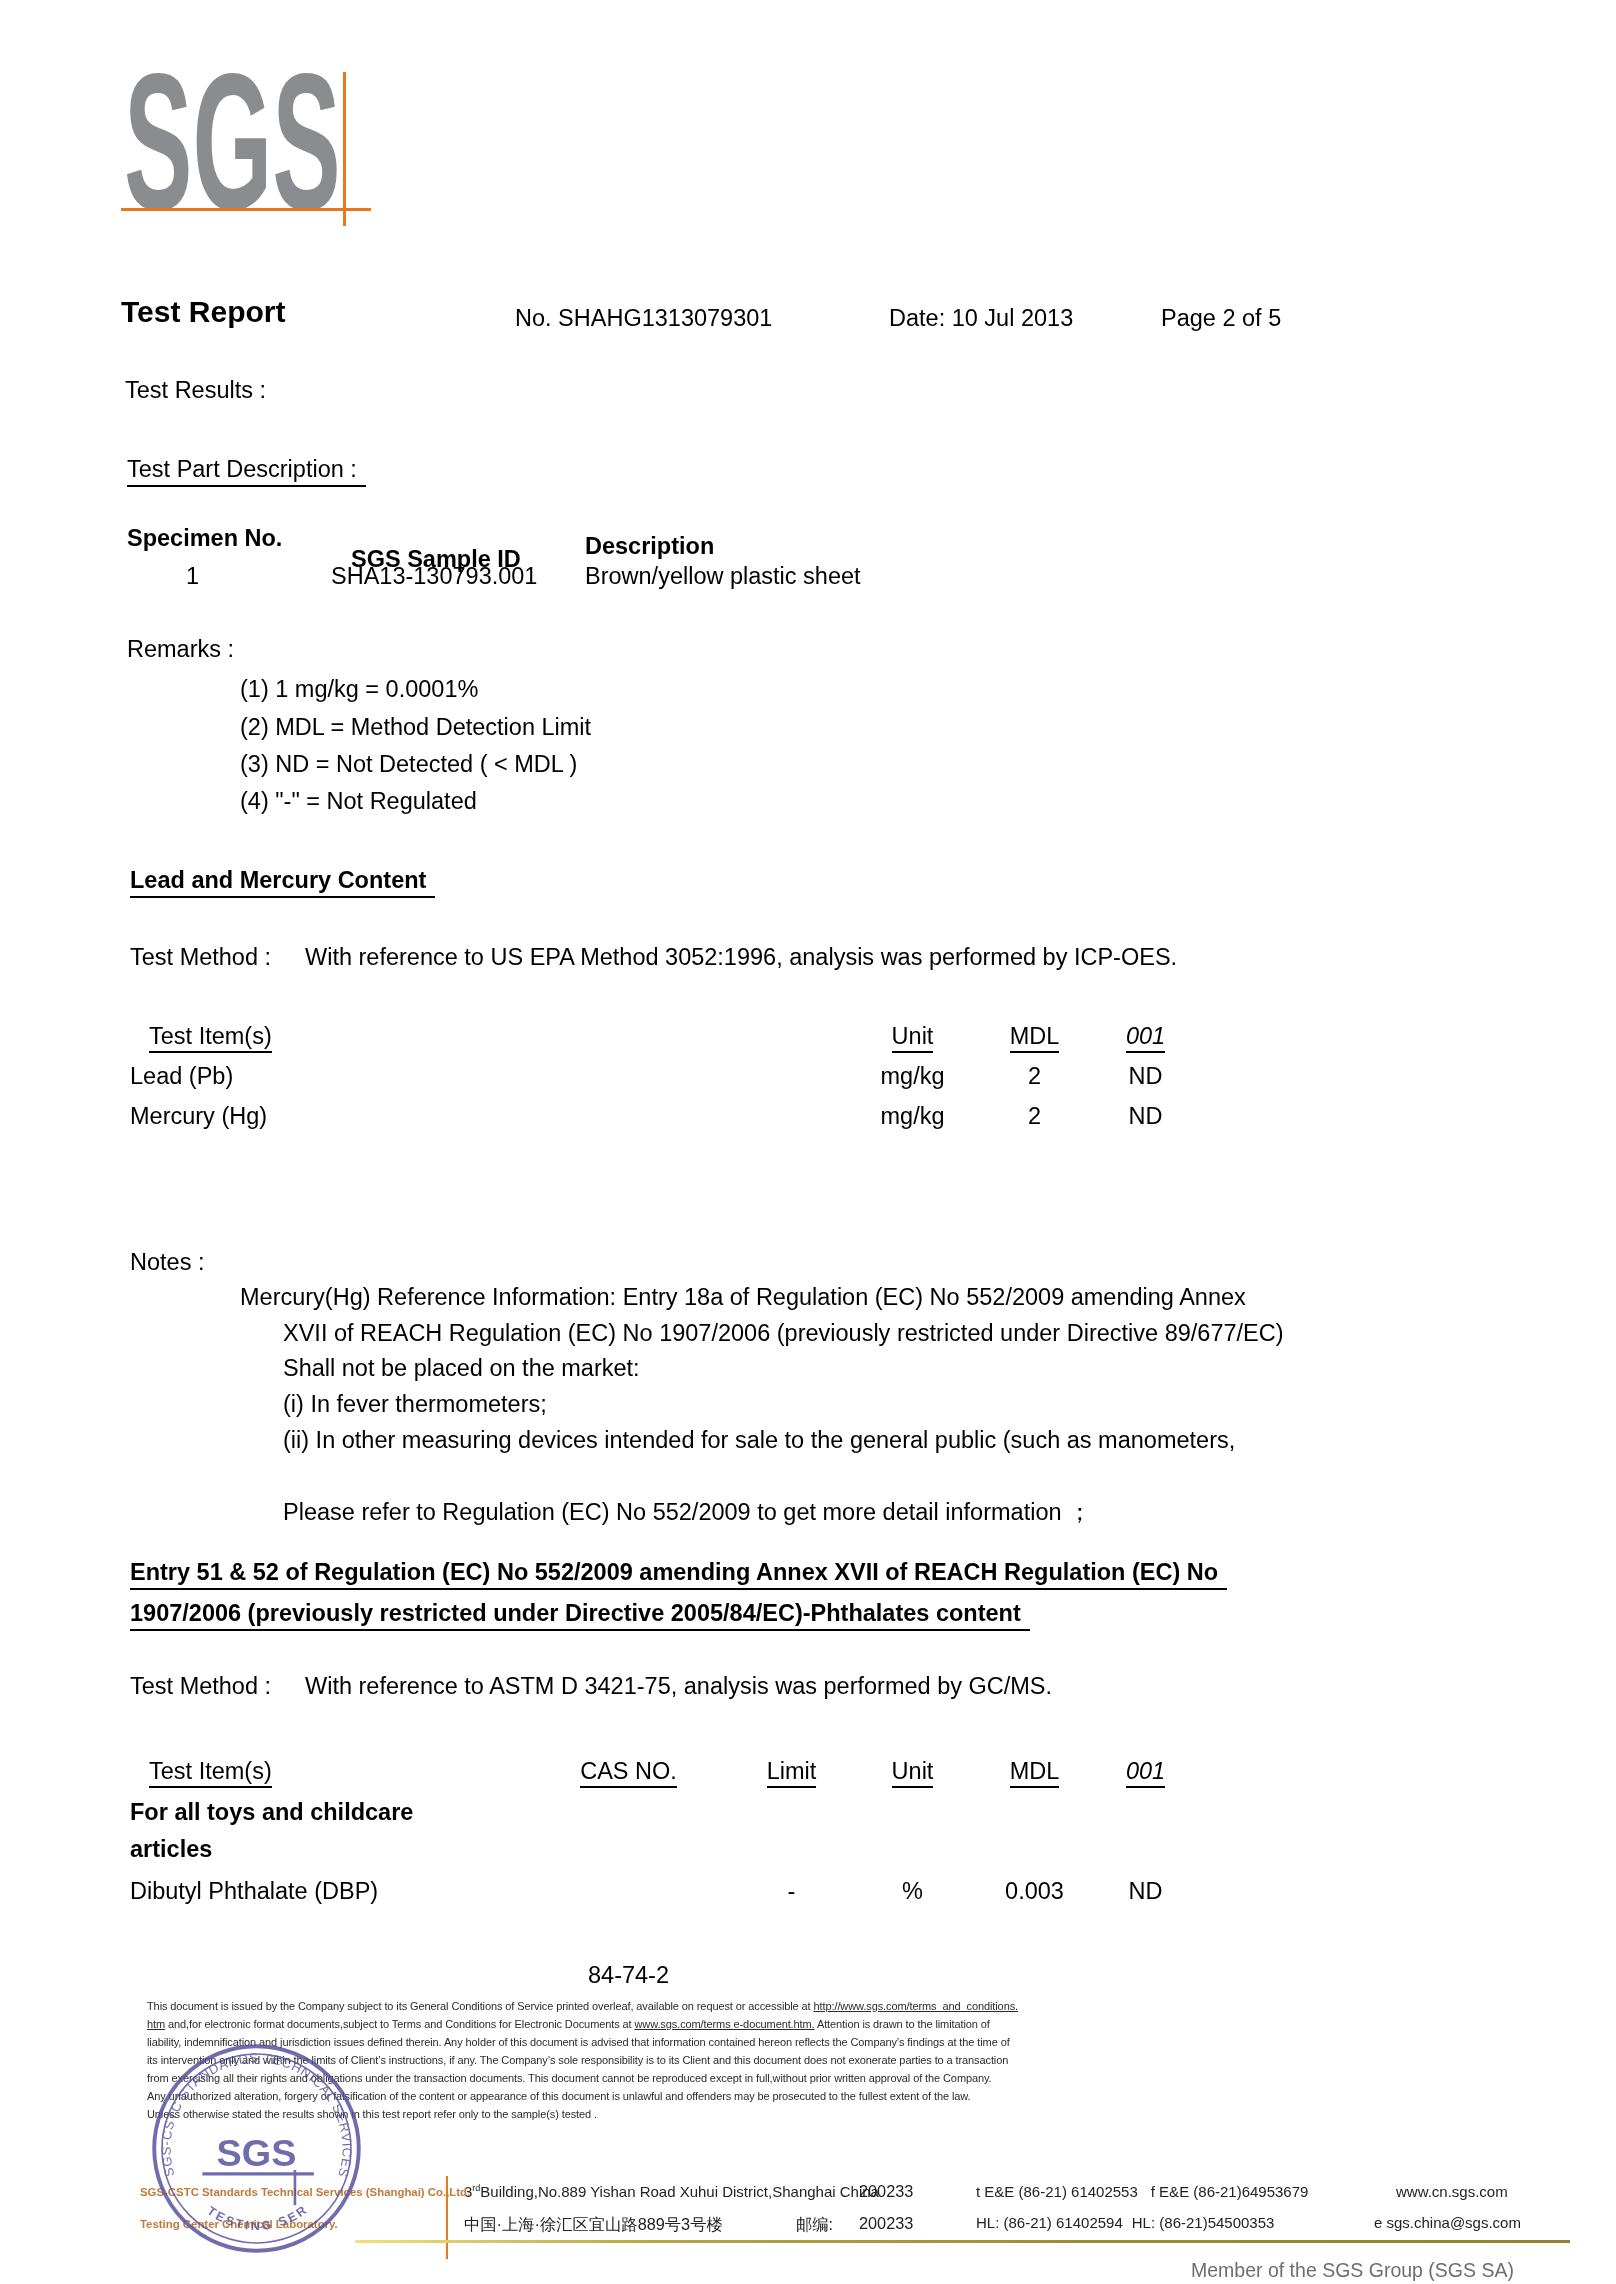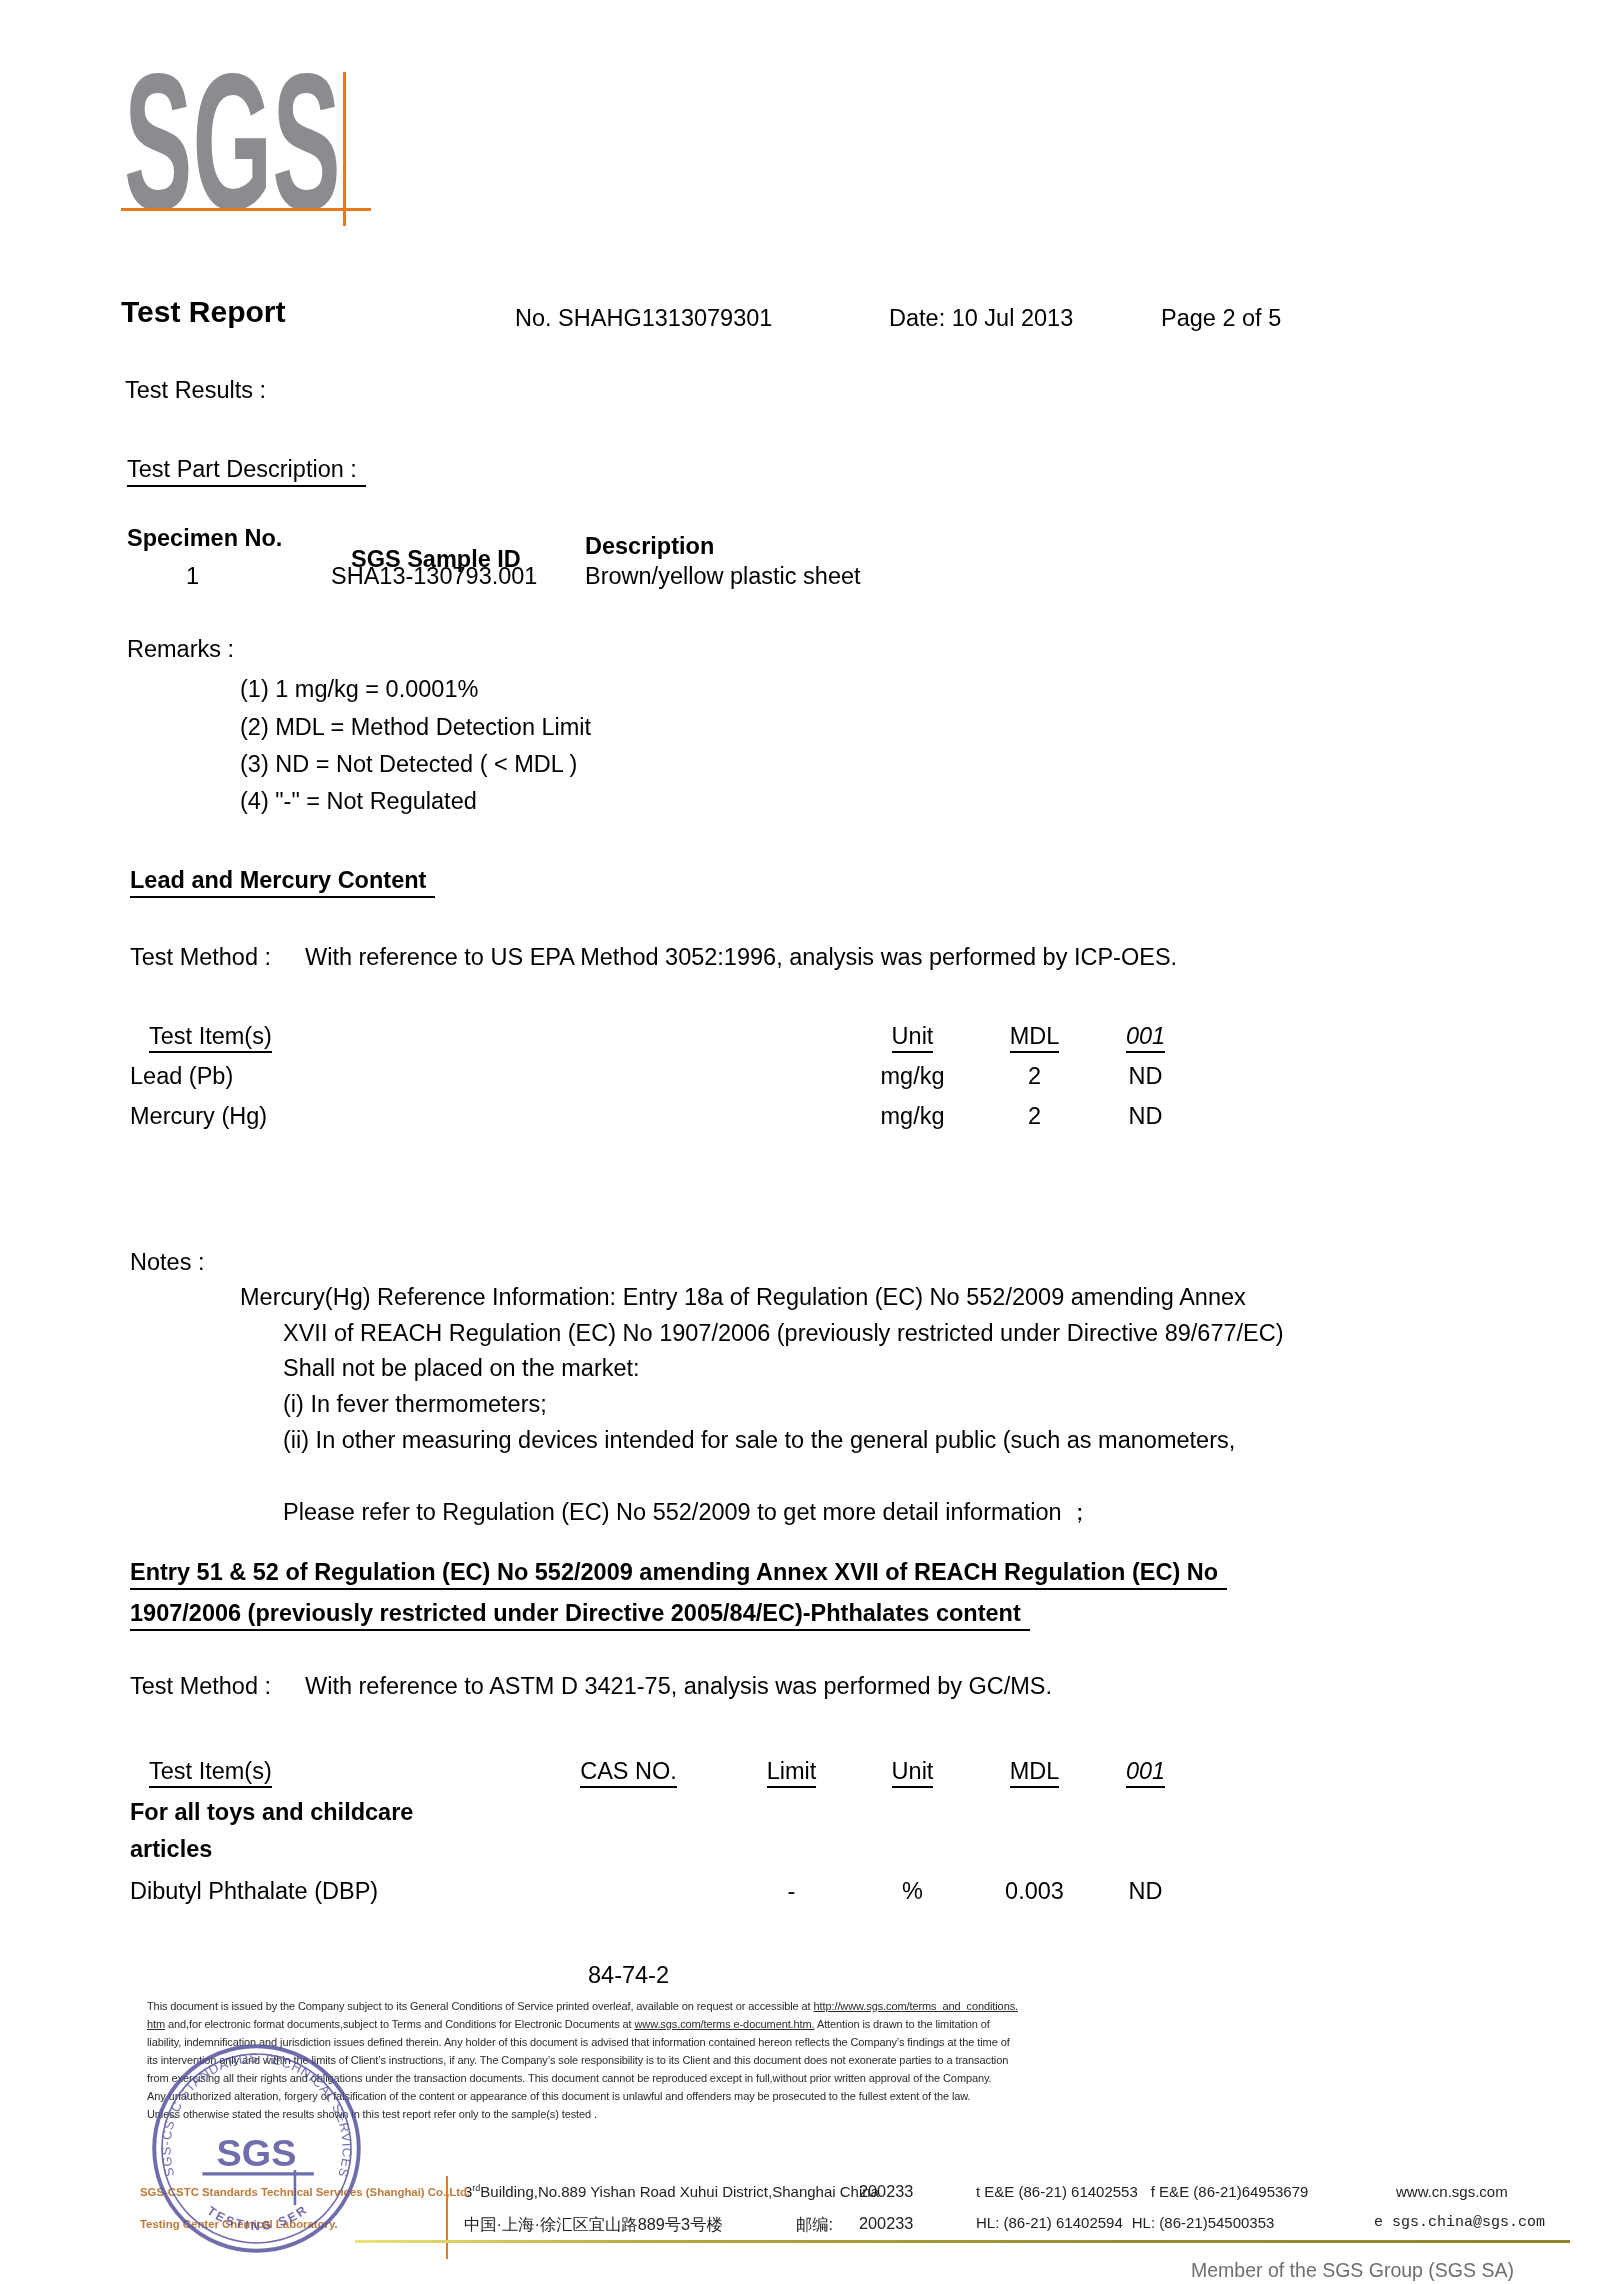--- a/index.html
+++ b/index.html
@@ -175,19 +175,19 @@
 
   <div class="addr" style="left:464px;top:2183px;"><span>3</span><sup>rd</sup><span>Building,No.889 Yishan Road Xuhui District,Shanghai China</span></div>
   <div class="addr2" style="left:859px;top:2182px;">200233</div>
   <div class="addr2" style="left:464px;top:2214px;">中国·上海·徐汇区宜山路889号3号楼</div>
   <div class="addr2" style="left:796px;top:2214px;">邮编:</div>
   <div class="addr2" style="left:859px;top:2214px;">200233</div>
 
   <div class="contact" style="left:976px;top:2183px;"><span>t E&amp;E (86-21) 61402553</span><span style="margin-left:13px;">f E&amp;E (86-21)64953679</span></div>
   <div class="contact" style="left:1396px;top:2183px;">www.cn.sgs.com</div>
   <div class="contact" style="left:976px;top:2214px;"><span>HL: (86-21) 61402594</span><span style="margin-left:9px;">HL: (86-21)54500353</span></div>
-  <div class="contact" style="left:1374px;top:2214px;font-family:Liberation Mono, monospace;">e sgs.china@sgs.com</div>
+  <div class="contact" style="left:1374px;top:2214px;">e sgs.china@sgs.com</div>
 
   <div class="oliveline"></div>
   <div class="member">Member of the SGS Group (SGS SA)</div>
 
 </div>
 
 
 </body></html>

